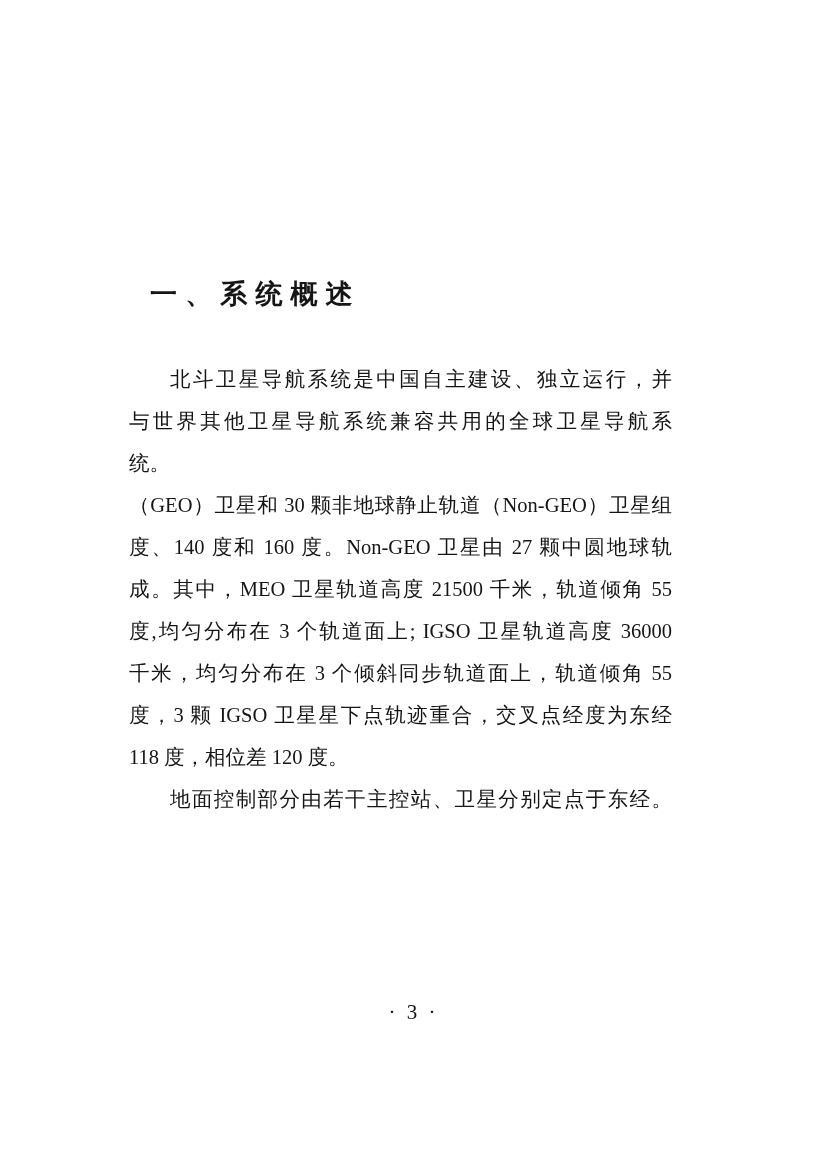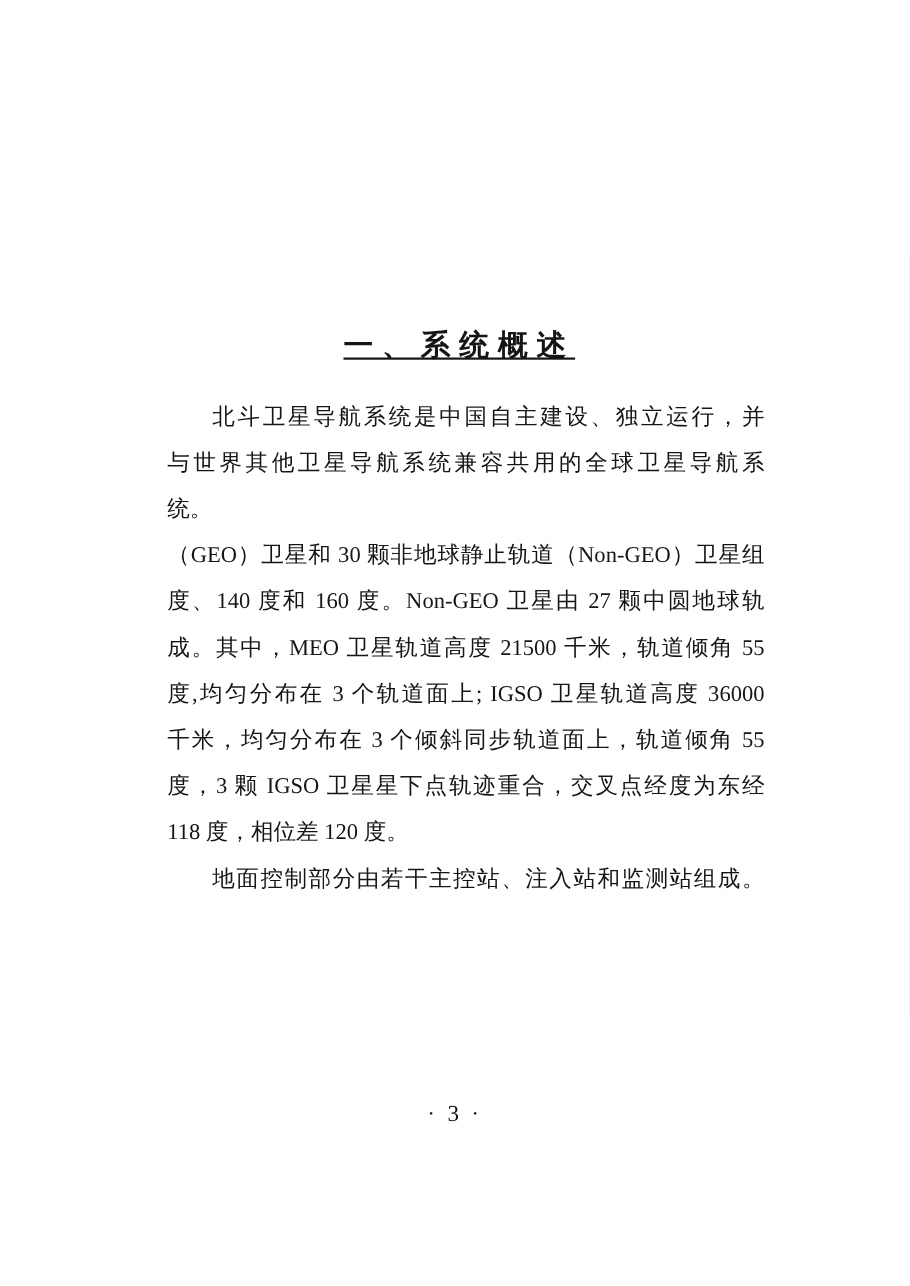--- a/index.html
+++ b/index.html
@@ -12,38 +12,37 @@
     width: 827px;
     height: 1169px;
     margin: 0 auto;
     background: #ffffff;
     font-family: "Liberation Serif", "DejaVu Serif", serif;
     color: #151515;
     overflow: hidden;
   }
   .title {
     position: absolute;
-    top: 299px;
+    top: 279px;
     left: 142px;
     width: 543px;
     margin: 0;
-    text-align: center;
+    text-align: left;
     font-family: "Liberation Sans", "DejaVu Sans", sans-serif;
     font-weight: 700;
     font-size: 27px;
     line-height: 30px;
     letter-spacing: 0.30em;
     text-indent: 0.30em; 
     white-space: nowrap;
-    text-decoration: underline;
   }
   .body {
     position: absolute;
     top: 358px;
-    left: 152px;
+    left: 129px;
     width: 543px;
   }
   .para {
     margin: 0;
     padding: 0;
   }
   .line {
     height: 42px;
     line-height: 42px;
     font-size: 20.5px;
@@ -84,18 +83,18 @@
       <div class="para">
         <div class="line">（GEO）卫星和 30 颗非地球静止轨道（Non-GEO）卫星组</div>
         <div class="line">度、140 度和 160 度。Non-GEO 卫星由 27 颗中圆地球轨</div>
         <div class="line">成。其中，MEO 卫星轨道高度 21500 千米，轨道倾角 55</div>
         <div class="line">度,均匀分布在 3 个轨道面上; IGSO 卫星轨道高度 36000</div>
         <div class="line">千米，均匀分布在 3 个倾斜同步轨道面上，轨道倾角 55</div>
         <div class="line">度，3 颗 IGSO 卫星星下点轨迹重合，交叉点经度为东经</div>
         <div class="line nofill">118 度，相位差 120 度。</div>
       </div>
       <div class="para">
-        <div class="line indent">地面控制部分由若干主控站、注入站和监测站组成。</div>
+        <div class="line indent">地面控制部分由若干主控站、卫星分别定点于东经。</div>
       </div>
     </div>
 
   <div class="page-number">· 3 ·</div>
 </div>
 
 </body></html>

